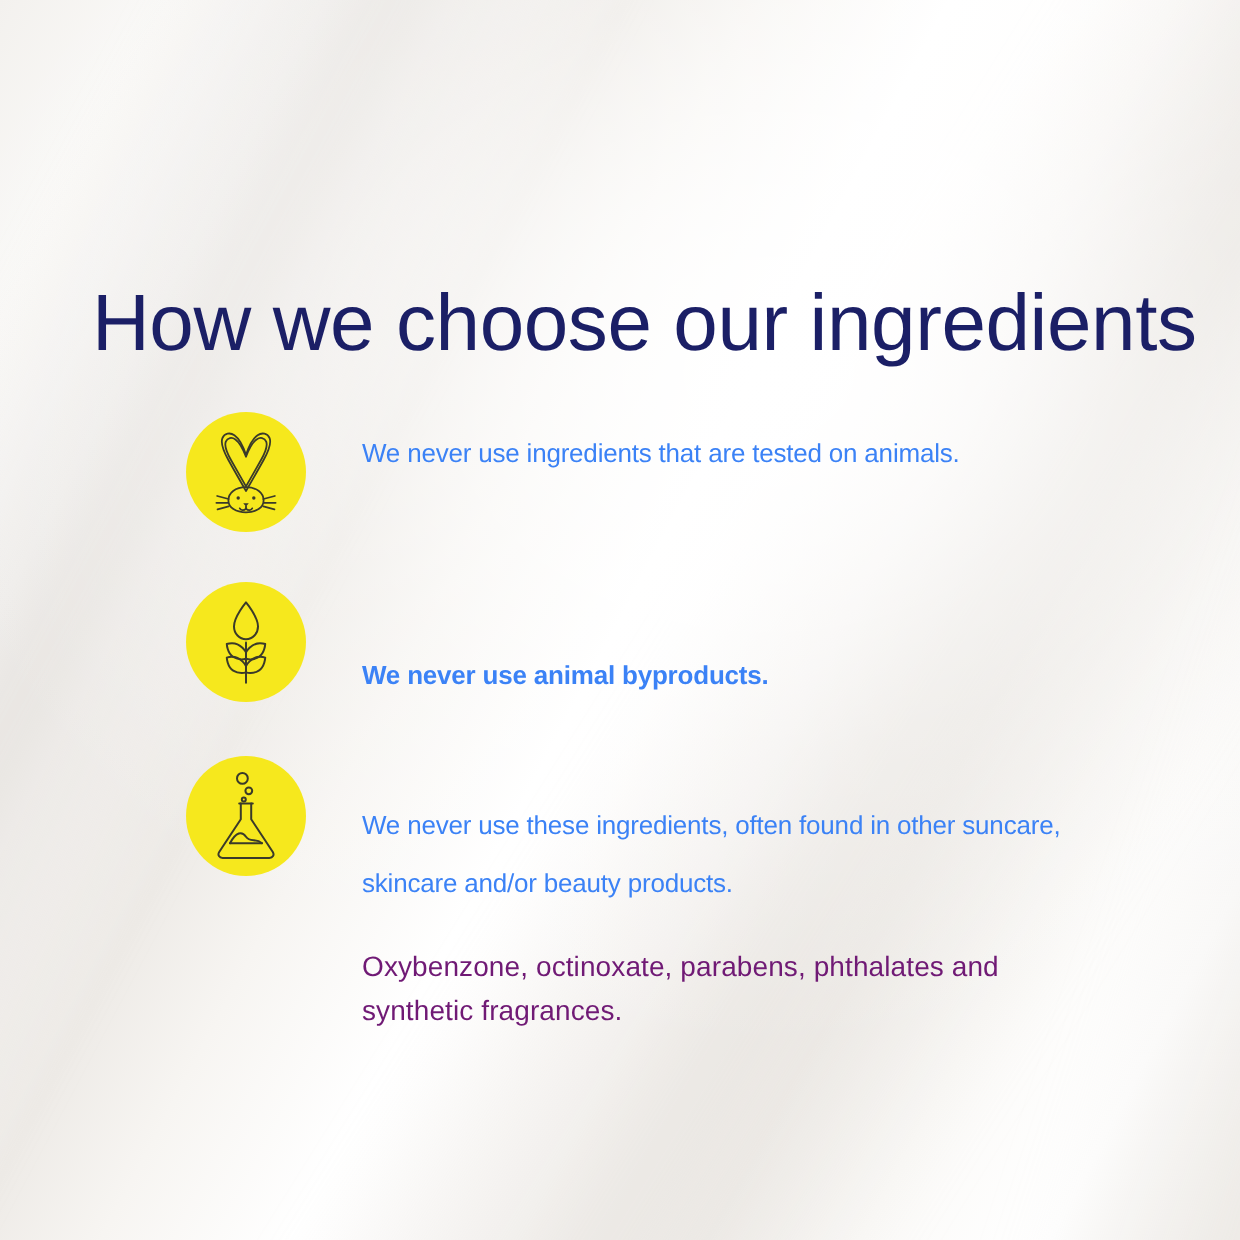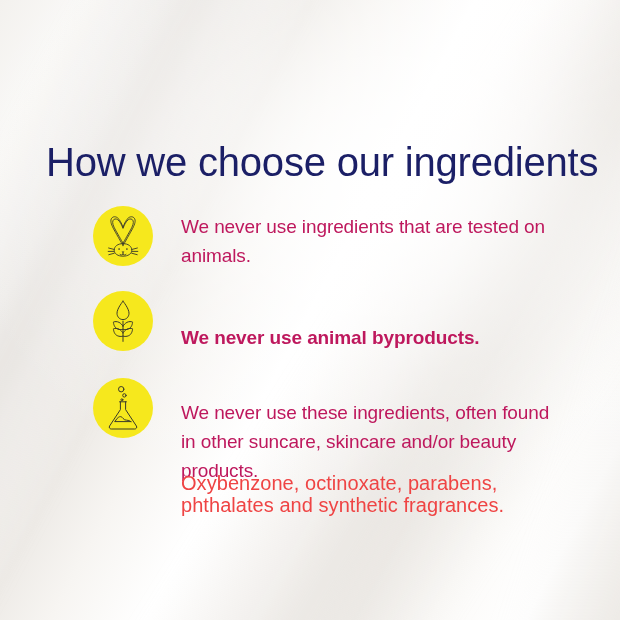--- a/index.html
+++ b/index.html
@@ -122,38 +122,38 @@
   }
   .badge svg {
     display: block;
   }
 
   .item-text {
     position: absolute;
     left: 88px;
     top: 0;
     width: 382px;
-    font-size: 19px;
+    font-size: 13px;
     line-height: 29px;
     font-weight: 400;
-    color: #be185d;
+    color: #3b82f6;
     letter-spacing: -0.1px;
   }
   .item-1 .item-text { top: 6px; }
   .item-2 .item-text { top: 32px; font-weight: bold; }
   .item-3 .item-text { top: 20px; }
 
   .item-subtext {
     position: absolute;
     left: 88px;
     top: 94px;
     width: 360px;
-    font-size: 20px;
+    font-size: 14px;
     line-height: 22px;
-    color: #ef4444;
+    color: #701a75;
     letter-spacing: 0.05px;
   }
 </style>
 </head>
 <body>
 
 <div id="poster">
 
   <div class="bg-base"></div>
   <div class="bg-sheen-a"></div>

